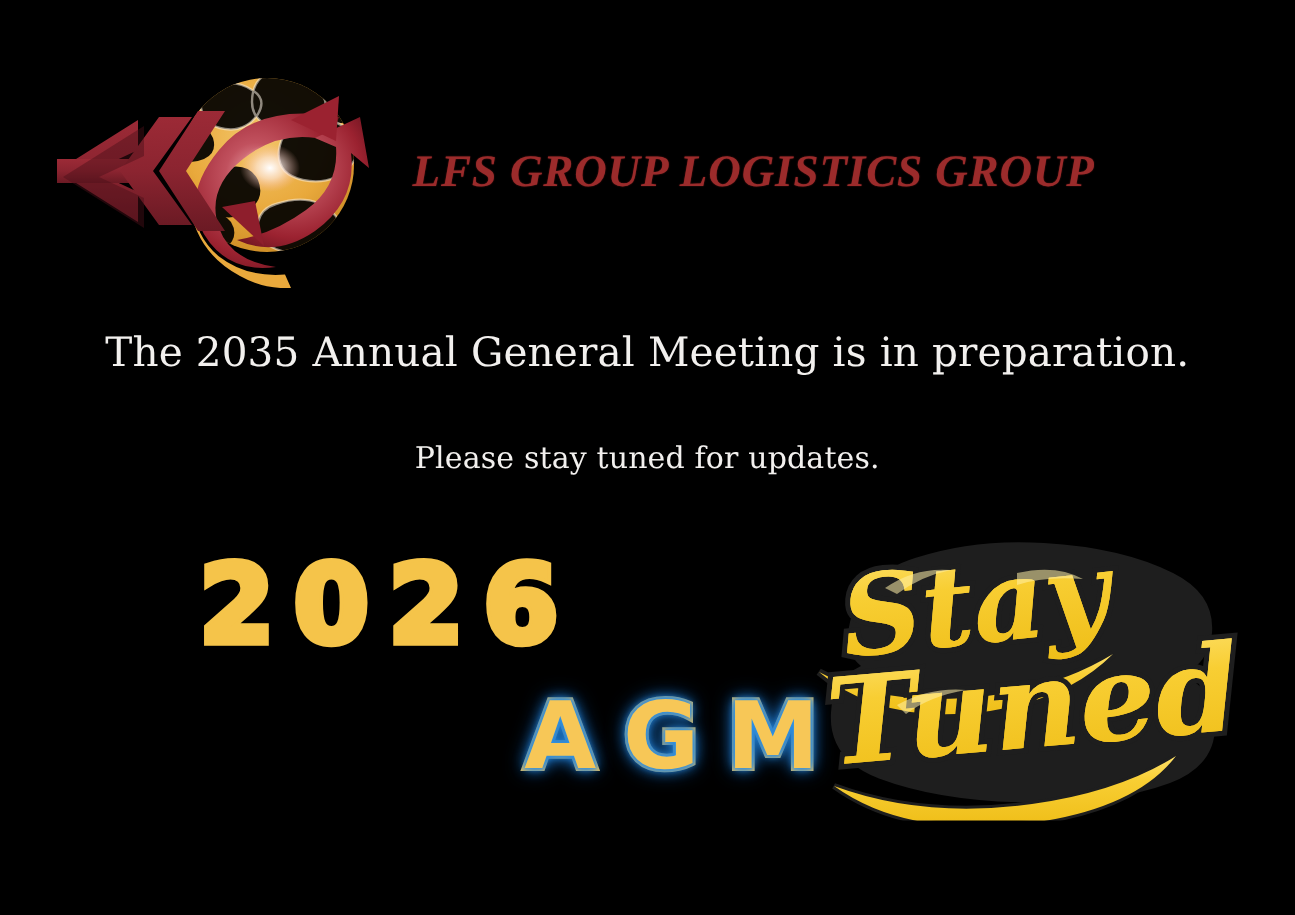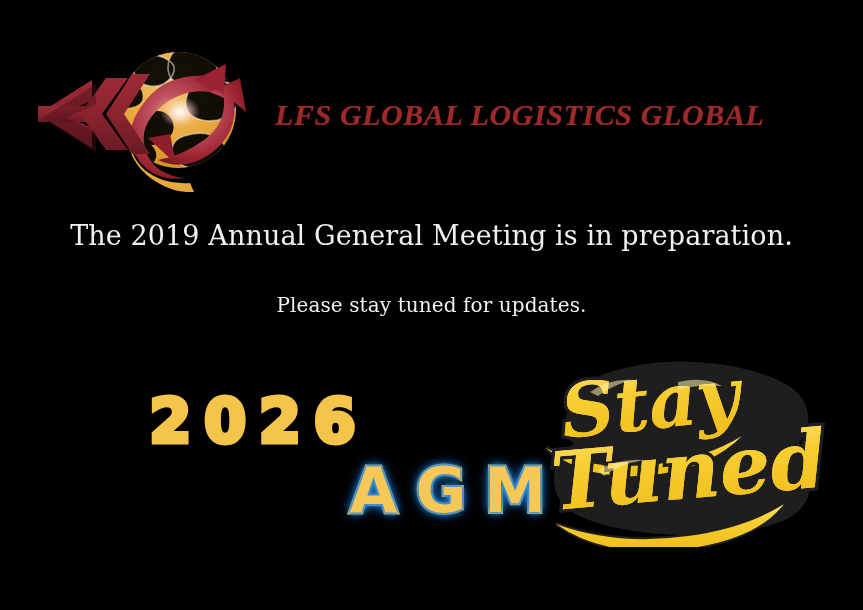--- a/index.html
+++ b/index.html
@@ -57,28 +57,27 @@
 
   
   #year-badge {
     position: absolute;
     left: 0;
     top: 366px;
     width: 505px;
     text-align: center;
     font-family: "DejaVu Sans", sans-serif;
     font-weight: bold;
-    font-size: 60px;
+    font-size: 72px;
     line-height: 74px;
     letter-spacing: 13px;
     text-indent: 13px;
     color: #F5C44A;
     -webkit-text-stroke: 5px #F5C44A;
     paint-order: stroke fill;
-    margin-top: 18px;
   }
 
   
   #agm-badge {
     position: absolute;
     left: 0;
     top: 456px;
     width: 520px;
     text-align: right;
     font-family: "DejaVu Sans", sans-serif;
@@ -184,23 +183,23 @@
         <path d="M64 40 L64 60 L34 74 L64 88 L64 108 L10 74 Z" fill="url(#arrowGrad)" transform="translate(-2,-2)"></path>
         <path d="M10 66 L68 66 L68 82 L10 82 Z" fill="url(#arrowGrad)" transform="translate(-2,-2)"></path>
         <path d="M78 38 L100 38 L74 74 L100 110 L78 110 L52 74 Z" fill="url(#arrowGrad)" transform="translate(-2,-2)"></path>
         <path d="M104 34 L122 34 L96 74 L122 114 L104 114 L78 74 Z" fill="url(#arrowGrad)" transform="translate(-2,-2)"></path>
 
         <path d="M66 42 L66 62 L36 76 L66 90 L66 110 L12 76 Z" fill="#4a1018" opacity="0.45"></path>
       </g>
     </svg>
   </div>
 
-  <div id="company-name">LFS GLOBAL LOGISTICS GLOBAL</div>
-
-  <div id="announce-line-1" class="announce-line">The 2019 Annual General Meeting is in preparation.</div>
+  <div id="company-name">LFS GROUP LOGISTICS GROUP</div>
+
+  <div id="announce-line-1" class="announce-line">The 2035 Annual General Meeting is in preparation.</div>
 
   <div id="announce-line-2" class="announce-line">Please stay tuned for updates.</div>
 
   <div id="year-badge">2026</div>
 
   <div id="agm-badge">AGM</div>
 
   <div id="stay-tuned-sticker">
     <svg width="300" height="195" viewBox="0 0 300 195" xmlns="http://www.w3.org/2000/svg">
       <defs>

